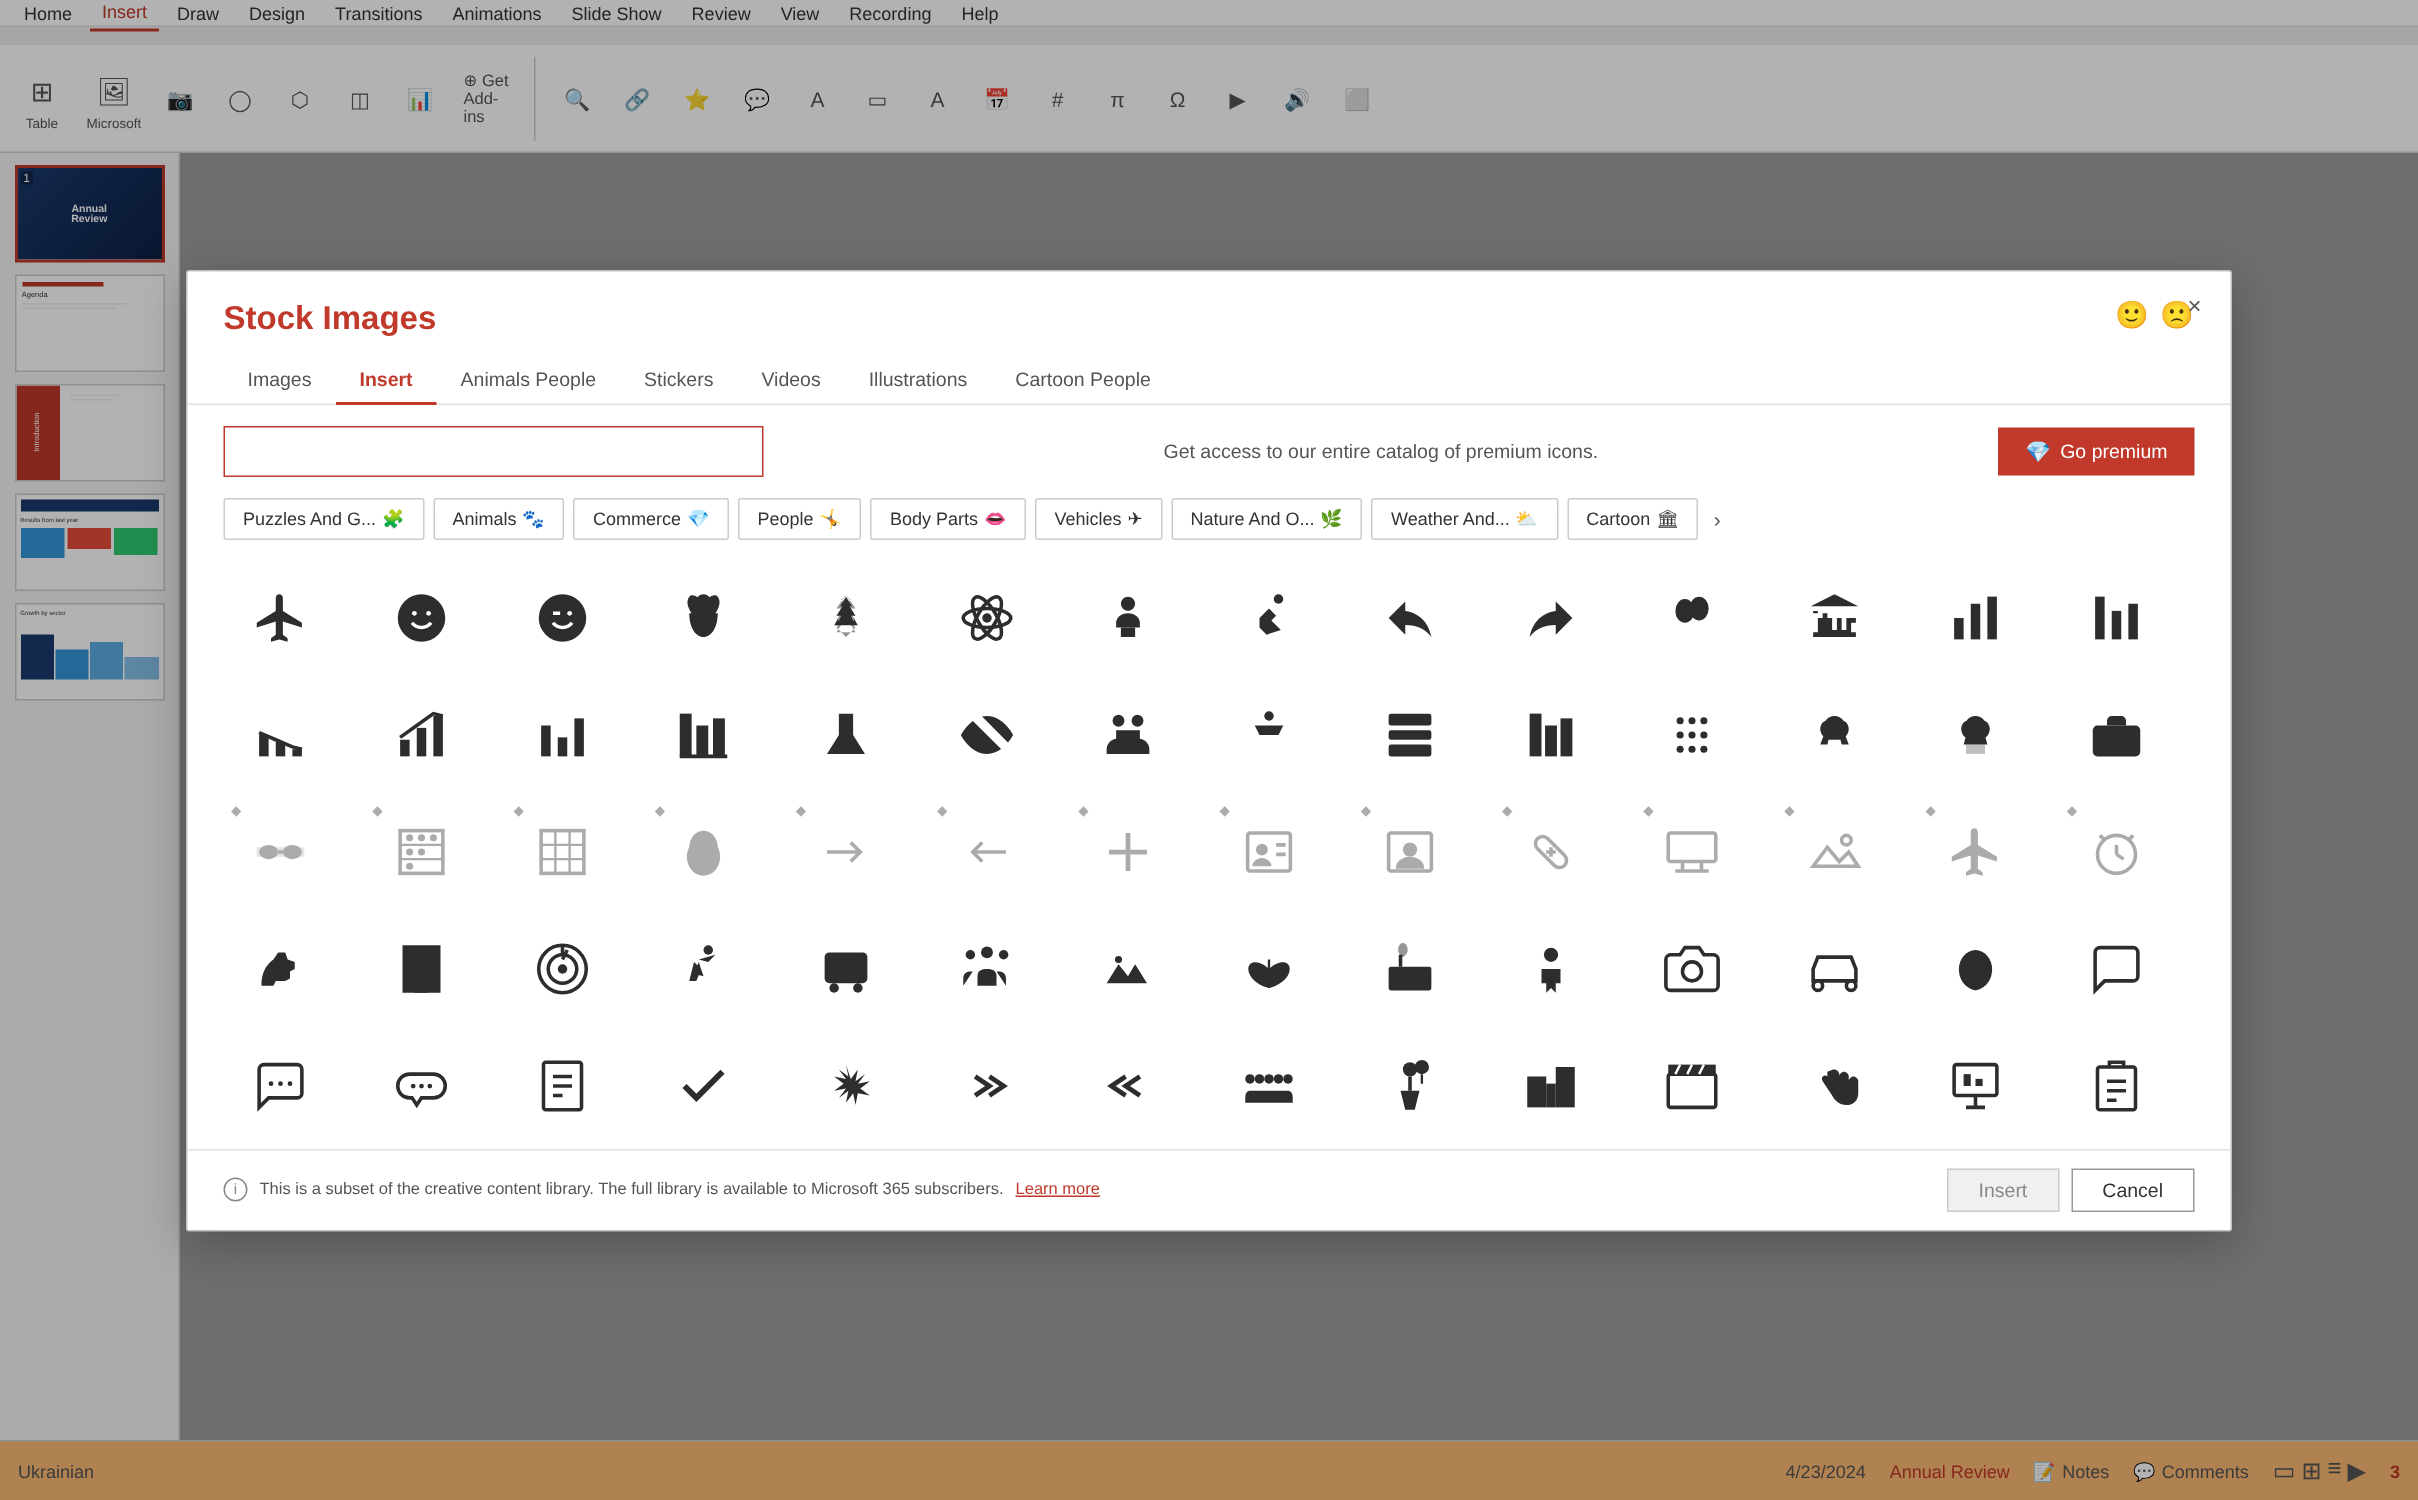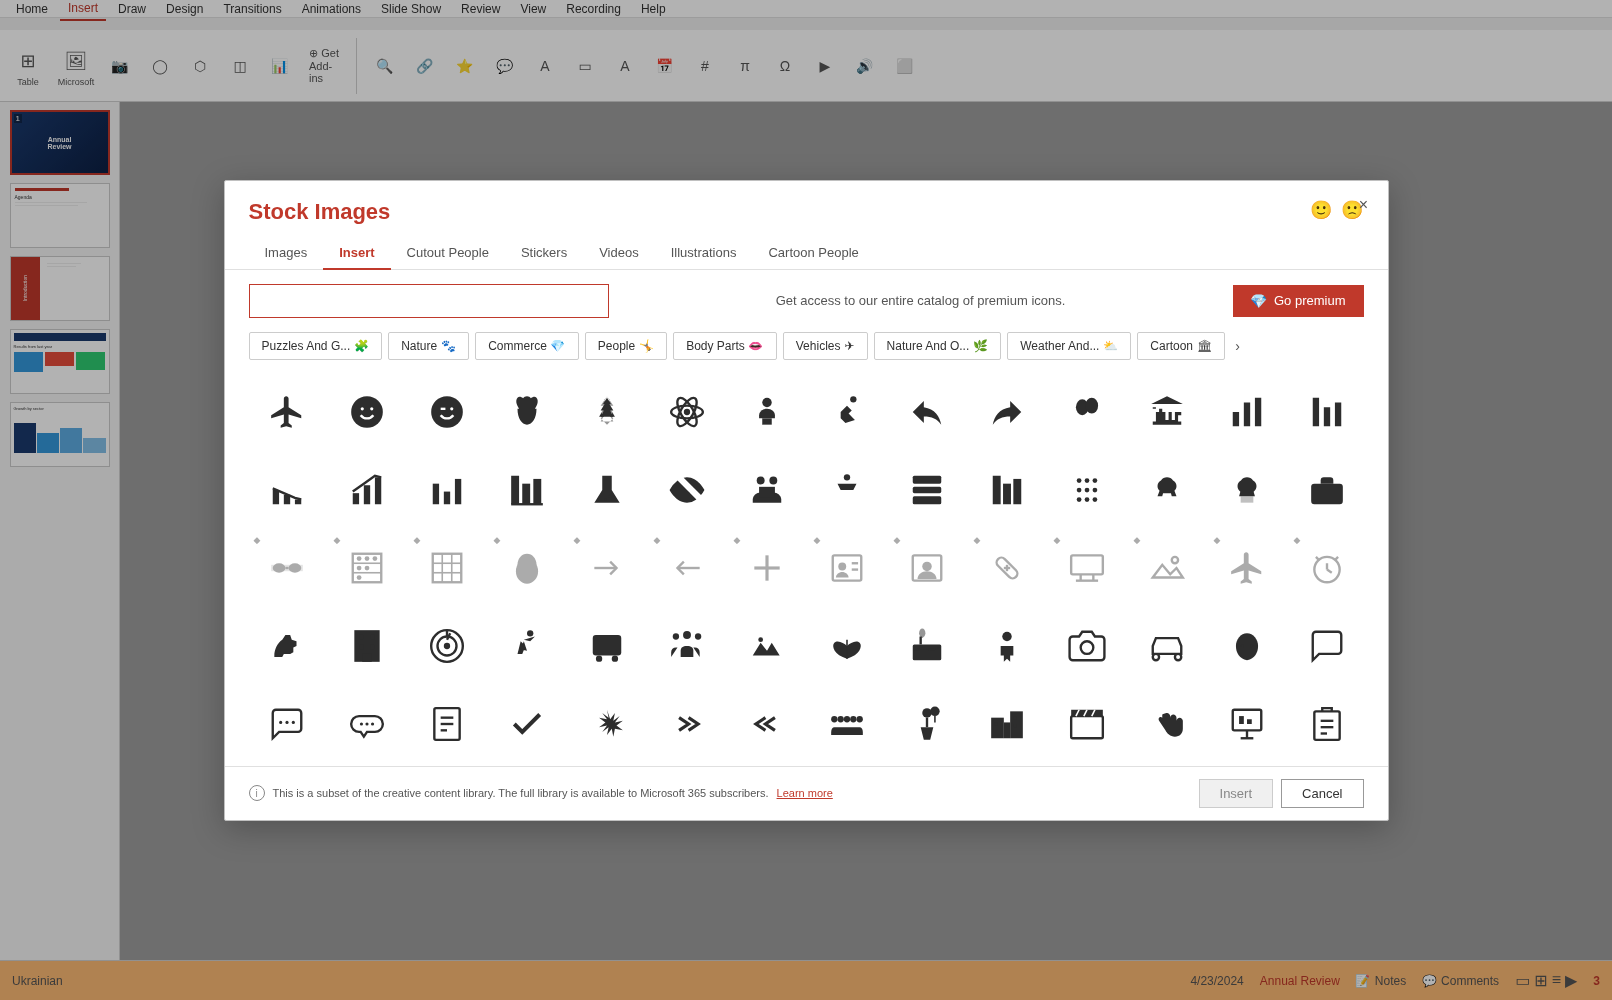--- a/index.html
+++ b/index.html
@@ -117,21 +117,21 @@
       align-items: center;
       justify-content: center;
       z-index: 100;
     }
 
     
     .dialog {
       background: white;
       border: 1px solid #c0c0c0;
       box-shadow: 0 8px 32px rgba(0,0,0,0.25);
-      width: 1165px;
+      width: 1364px;
       max-height: 710px;
       position: relative;
       border-radius: 2px;
     }
 
     .dialog-header {
       padding: 18px 24px 0 24px;
       display: flex;
       justify-content: space-between;
       align-items: flex-start;
@@ -518,21 +518,21 @@
       <div class="dialog-header-icons">
         <span style="font-size:18px;cursor:pointer;color:#888;">🙂</span>
         <span style="font-size:18px;cursor:pointer;color:#888;">🙁</span>
       </div>
       <button class="dialog-close">×</button>
     </div>
 
     <div class="tabs">
       <div class="tab">Images</div>
       <div class="tab active">Insert</div>
-      <div class="tab">Cutout People</div>
+      <div class="tab">Animals People</div>
       <div class="tab">Stickers</div>
       <div class="tab">Videos</div>
       <div class="tab">Illustrations</div>
       <div class="tab">Cartoon People</div>
     </div>
 
     <div class="search-row">
       <input class="search-input" type="text" style="">
       <span class="search-hint">Get access to our entire catalog of premium icons.</span>
       <button class="go-premium-btn">
@@ -540,21 +540,21 @@
         <span>Go premium</span>
       </button>
     </div>
 
     <div class="category-row">
       <button class="cat-btn">
         <span>Puzzles And G...</span>
         <span>🧩</span>
       </button>
       <button class="cat-btn">
-        <span>Nature</span>
+        <span>Animals</span>
         <span>🐾</span>
       </button>
       <button class="cat-btn">
         <span>Commerce</span>
         <span>💎</span>
       </button>
       <button class="cat-btn">
         <span>People</span>
         <span>🤸</span>
       </button>

